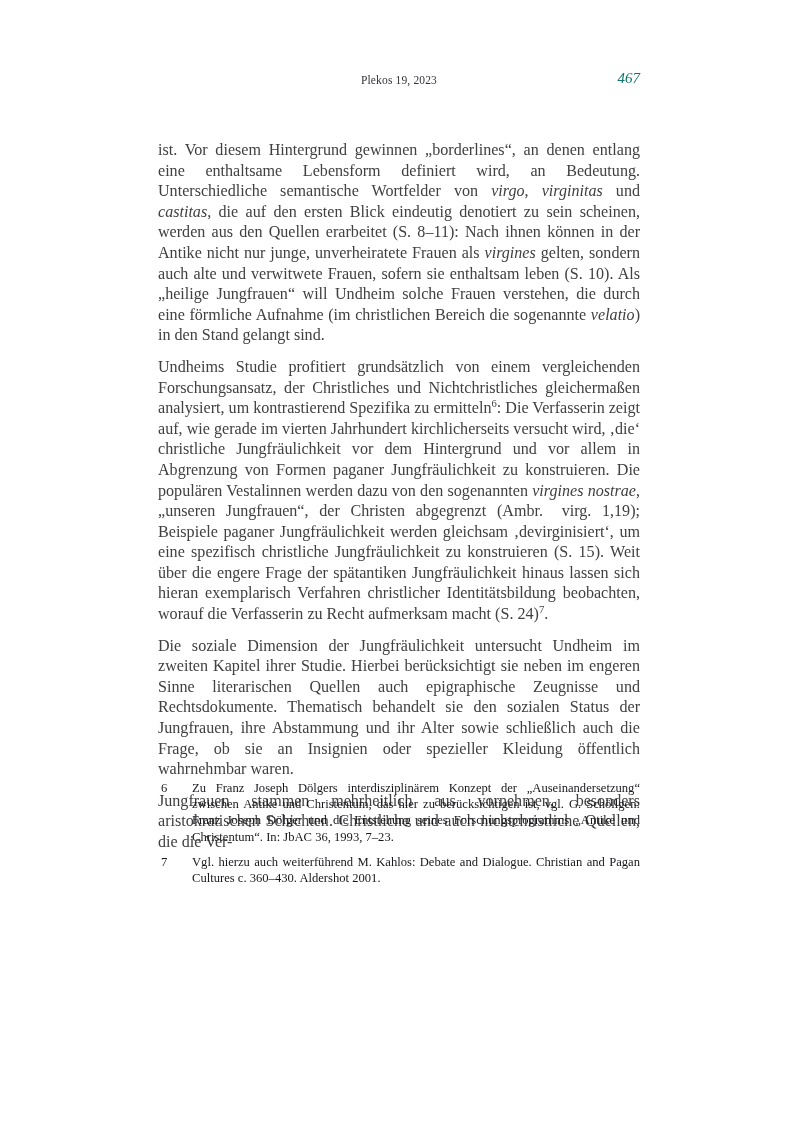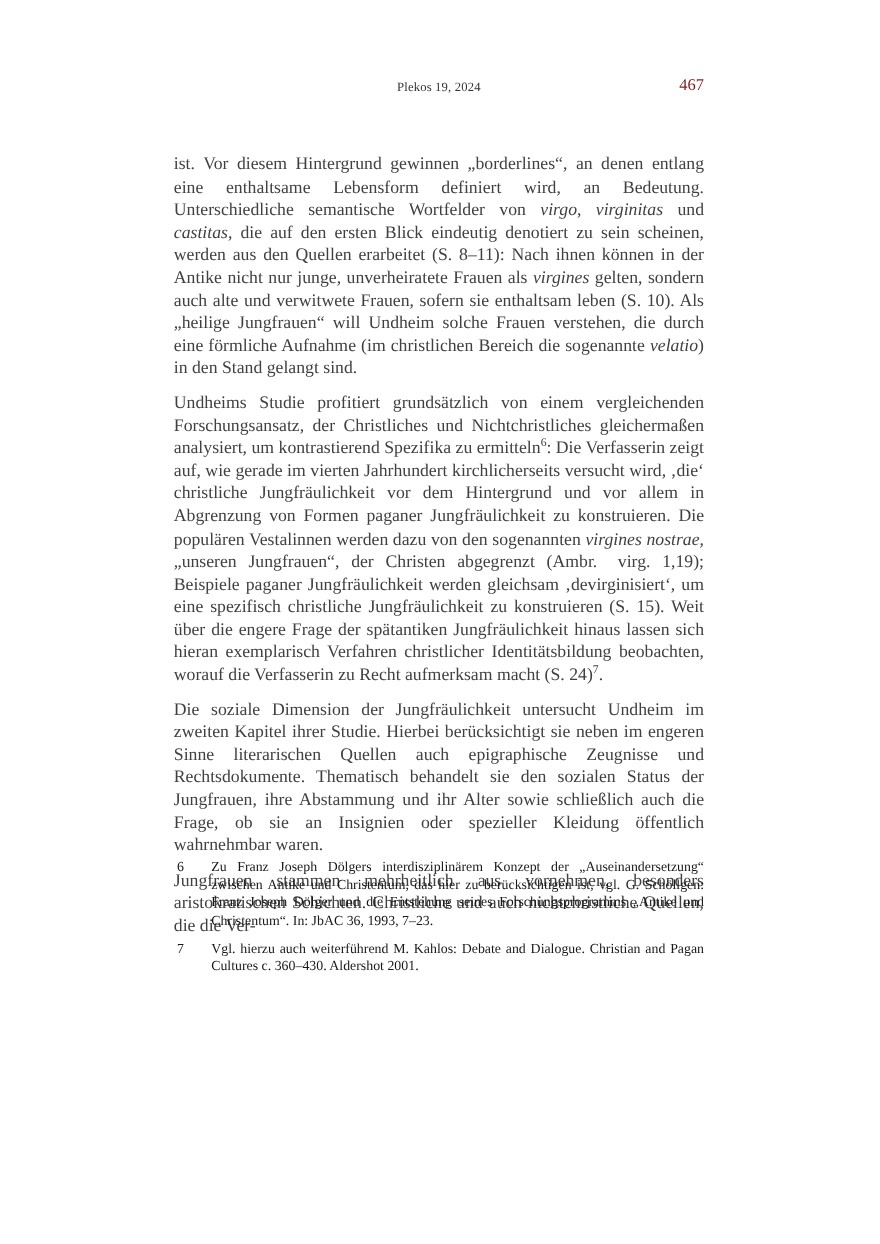--- a/index.html
+++ b/index.html
@@ -41,21 +41,22 @@
     text-align: center;
     font-size: 11.5px;
     letter-spacing: 0.15px;
     color: #33333a;
   }
   .running-head-pageno {
     position: absolute;
     right: 0;
     top: 0;
     font-size: 15px;
-    color: #7f1d1d;
+    color: #0f766e;
+    font-style: italic;
   }
 
   
   .textblock {
     position: absolute;
     left: 158px;
     top: 140px;
     width: 482px;
   }
 
@@ -107,21 +108,21 @@
     color: #18181c;
   }
   .footnote-text { display: block; }
 </style>
 </head>
 <body>
 
 <div class="page">
 
   <div class="running-head">
-    <div class="running-head-title">Plekos 19, 2024</div>
+    <div class="running-head-title">Plekos 19, 2023</div>
     <div class="running-head-pageno">467</div>
   </div>
 
   <div class="textblock">
 
     <p class="para"><span>ist. Vor diesem Hintergrund gewinnen „borderlines“, an denen entlang eine enthaltsame Lebensform definiert wird, an Bedeutung. Unterschiedliche semantische Wortfelder von </span><span class="it">virgo</span><span>, </span><span class="it">virginitas</span><span> und </span><span class="it">castitas</span><span>, die auf den ersten Blick eindeutig denotiert zu sein scheinen, werden aus den Quellen erarbeitet (S. 8–11): Nach ihnen können in der Antike nicht nur junge, unverheiratete Frauen als </span><span class="it">virgines</span><span> gelten, sondern auch alte und verwitwete Frauen, sofern sie enthaltsam leben (S. 10). Als „heilige Jungfrauen“ will Undheim solche Frauen verstehen, die durch eine förmliche Aufnahme (im christlichen Bereich die sogenannte </span><span class="it">velatio</span><span>) in den Stand gelangt sind.</span></p>
 
     <p class="para"><span>Undheims Studie profitiert grundsätzlich von einem vergleichenden Forschungsansatz, der Christliches und Nichtchristliches gleichermaßen analysiert, um kontrastierend Spezifika zu ermitteln</span><sup class="fn-ref">6</sup><span>: Die Verfasserin zeigt auf, wie gerade im vierten Jahrhundert kirchlicherseits versucht wird, ‚die‘ christliche Jungfräulichkeit vor dem Hintergrund und vor allem in Abgrenzung von Formen paganer Jungfräulichkeit zu konstruieren. Die populären Vestalinnen werden dazu von den sogenannten </span><span class="it">virgines nostrae</span><span>, „unseren Jungfrauen“, der Christen abgegrenzt (Ambr.  virg. 1,19); Beispiele paganer Jungfräulichkeit werden gleichsam ‚devirginisiert‘, um eine spezifisch christliche Jungfräulichkeit zu konstruieren (S. 15). Weit über die engere Frage der spätantiken Jungfräulichkeit hinaus lassen sich hieran exemplarisch Verfahren christlicher Identitätsbildung beobachten, worauf die Verfasserin zu Recht aufmerksam macht (S. 24)</span><sup class="fn-ref">7</sup><span>.</span></p>
 
     <p class="para">Die soziale Dimension der Jungfräulichkeit untersucht Undheim im zweiten Kapitel ihrer Studie. Hierbei berücksichtigt sie neben im engeren Sinne literarischen Quellen auch epigraphische Zeugnisse und Rechtsdokumente. Thematisch behandelt sie den sozialen Status der Jungfrauen, ihre Abstammung und ihr Alter sowie schließlich auch die Frage, ob sie an Insignien oder spezieller Kleidung öffentlich wahrnehmbar waren.</p>

